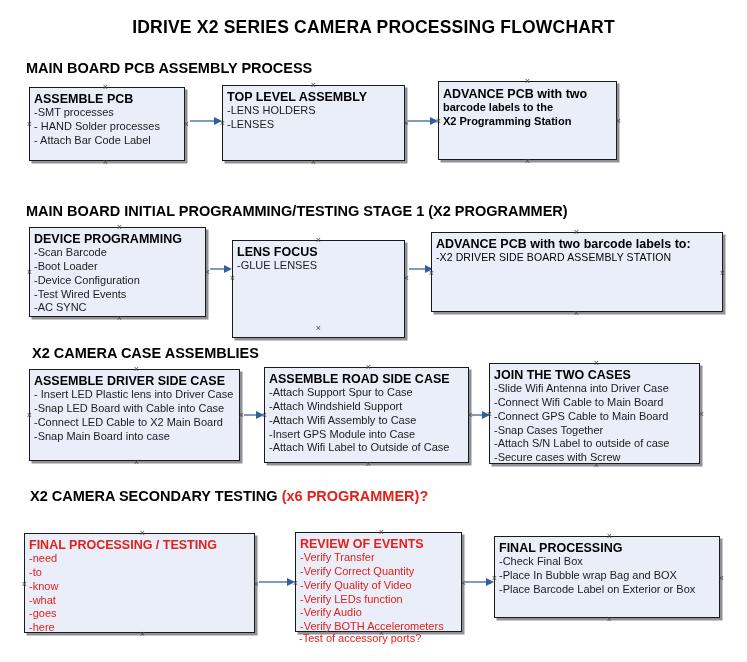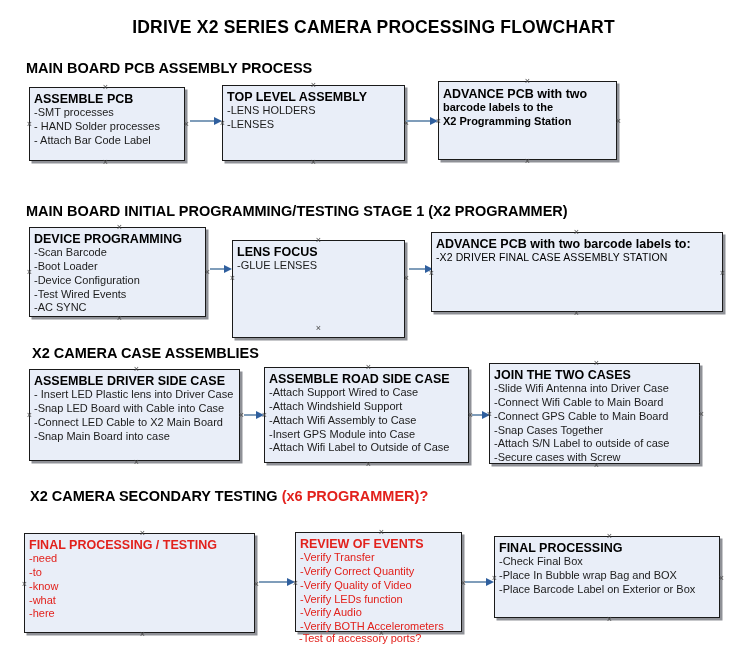--- a/index.html
+++ b/index.html
@@ -214,21 +214,21 @@
   </div>
 
   <div class="arrow" style="left:409px; top:264px; width:24px;">
     <span class="shaft"></span>
       <span class="head"></span>
   </div>
 
   <div class="box bold-body small-caps" style="left:431px; top:232px; width:292px; height:80px;">
     <div class="box-inner">
       <div class="box-title">ADVANCE PCB with two barcode labels to:</div>
-      <div class="box-line" style="font-weight:normal;">-X2 DRIVER  FINAL  CASE  ASSEMBLY STATION</div>
+      <div class="box-line" style="font-weight:normal;">-X2 DRIVER  SIDE  BOARD  ASSEMBLY STATION</div>
     </div>
     <span class="xmark" style="left:140px; top:-5px;"></span>
     <span class="xmark" style="left:140px; top:76px;"></span>
     <span class="xmark" style="left:-5px; top:36px;"></span>
     <span class="xmark" style="left:286px; top:36px;"></span>
   </div>
 
   <div class="section-title" style="left:32px; top:345px;">
     <span>X2 CAMERA CASE ASSEMBLIES</span>
   </div>
@@ -248,21 +248,21 @@
   </div>
 
   <div class="arrow" style="left:244px; top:410px; width:20px;">
     <span class="shaft"></span>
       <span class="head"></span>
   </div>
 
   <div class="box" style="left:264px; top:367px; width:205px; height:96px;">
     <div class="box-inner">
       <div class="box-title">ASSEMBLE ROAD SIDE CASE</div>
-      <div class="box-line">-Attach Support Wired to Case</div>
+      <div class="box-line">-Attach Support Spur to Case</div>
       <div class="box-line">-Attach Windshield Support</div>
       <div class="box-line">-Attach Wifi Assembly to Case</div>
       <div class="box-line">-Insert GPS Module into Case</div>
       <div class="box-line">-Attach Wifi Label to Outside of Case</div>
     </div>
     <span class="xmark" style="left:99px; top:-5px;"></span>
     <span class="xmark" style="left:99px; top:92px;"></span>
     <span class="xmark" style="left:-5px; top:43px;"></span>
     <span class="xmark" style="left:201px; top:43px;"></span>
   </div>
@@ -292,20 +292,21 @@
     <span>X2 CAMERA SECONDARY TESTING </span><span class="accent">(x6 PROGRAMMER)?</span>
   </div>
 
   <div class="box red" style="left:24px; top:533px; width:231px; height:100px;">
     <div class="box-inner">
       <div class="box-title">FINAL PROCESSING / TESTING</div>
       <div class="box-line">-need</div>
       <div class="box-line">-to</div>
       <div class="box-line">-know</div>
       <div class="box-line">-what</div>
+      <div class="box-line">-goes</div>
       <div class="box-line">-here</div>
     </div>
     <span class="xmark" style="left:113px; top:-5px;"></span>
     <span class="xmark" style="left:113px; top:96px;"></span>
     <span class="xmark" style="left:-5px; top:46px;"></span>
     <span class="xmark" style="left:227px; top:46px;"></span>
   </div>
 
   <div class="arrow" style="left:259px; top:577px; width:36px;">
     <span class="shaft"></span>

